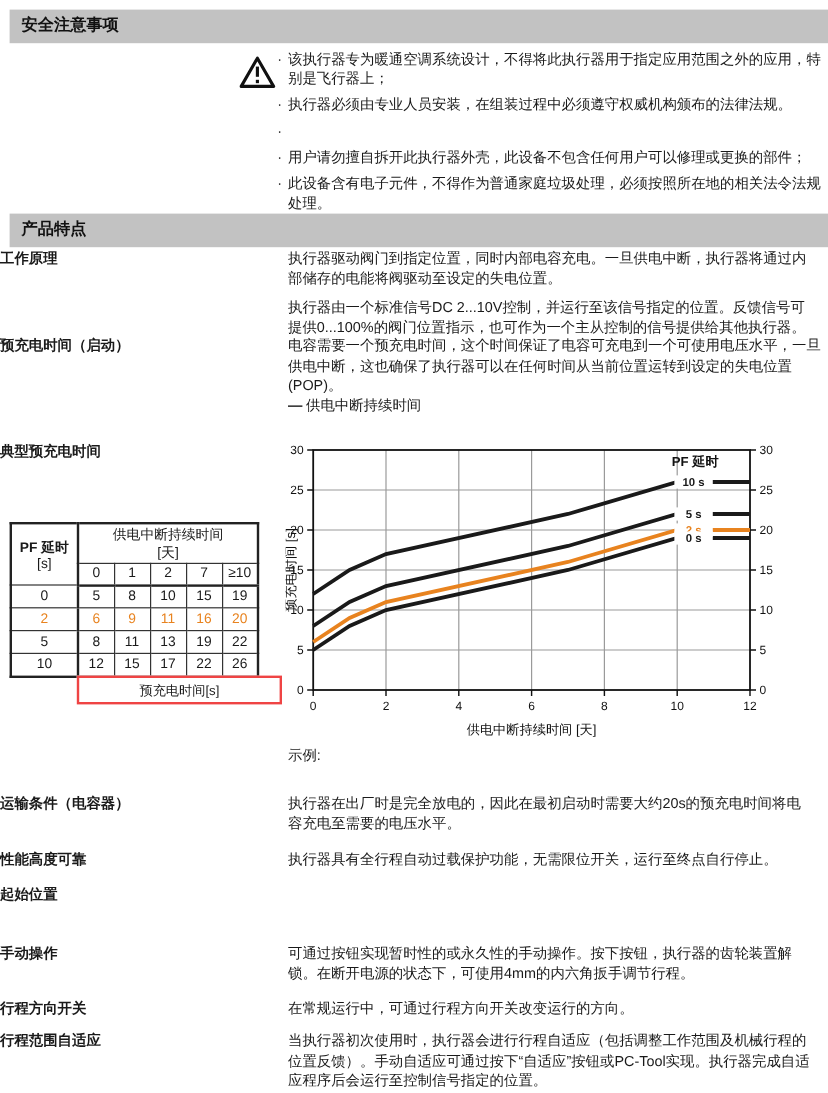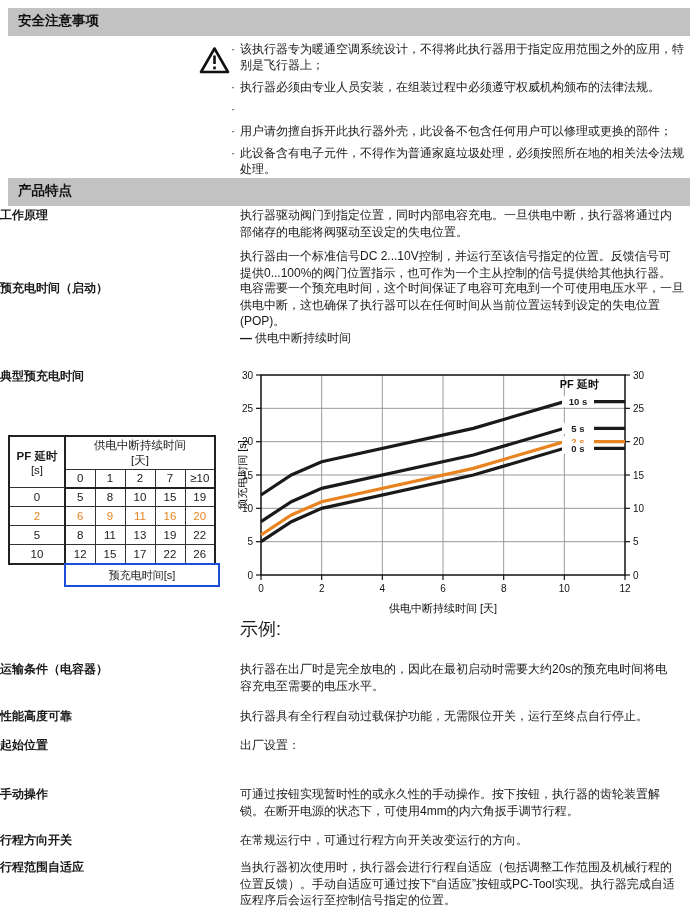--- a/index.html
+++ b/index.html
@@ -31,32 +31,32 @@
   .pf-table-wrap { position:absolute; left:8px; top:435px; font-size:11.5px; }
   .pf-table { border-collapse:collapse; border:2px solid #222; }
   .pf-table th, .pf-table td { border:1px solid #333; text-align:center;
     padding:1px 0; font-weight:normal; }
   .pf-table .col0 { width:56px; border-right:2px solid #222; }
   .pf-table .dcol { width:30px; }
   .pf-table thead tr:last-child th { border-bottom:2px solid #222; height:18px; }
   .pf-table .corner .t1 { font-weight:bold; }
   .pf-table tbody td { height:19px; }
   .hl td { color:#e8831f; }
-  .pf-footer { margin-left:56px; width:156px; border:2px solid #1d4ed8; margin-top:-2px;
+  .pf-footer { margin-left:56px; width:171px; border:2px solid #ef4444; margin-top:-2px;
     text-align:center; font-size:11px; padding:3px 0 2px 0; background:#fff; }
   
   .chart-wrap { position:absolute; left:238px; top:366px; width:420px; height:252px; }
   .chart-wrap svg { display:block; }
   .tick { font-size:10px; fill:#111; font-family:inherit; }
   .axis-label { font-size:11px; fill:#111; }
   .series-label { font-size:9.5px; font-weight:bold; }
   .legend-title { font-size:11px; font-weight:bold; fill:#111; }
   
   .example { position:absolute; left:240px; top:621px; width:447px;
-    font-size:18px; line-height:16px; }
+    font-size:12px; line-height:16px; }
 </style>
 </head>
 <body>
 
 <div class="page">
 
   <div class="section-bar" style="top:8px">
     <span>安全注意事项</span>
   </div>
 
@@ -260,21 +260,20 @@
   <div class="frow" style="top:708px">
     <div class="flabel">性能高度可靠</div>
     <div class="fbody">
       <p>执行器具有全行程自动过载保护功能，无需限位开关，运行至终点自行停止。</p>
     </div>
   </div>
 
   <div class="frow" style="top:737px">
     <div class="flabel">起始位置</div>
     <div class="fbody">
-      <div>出厂设置：</div>
     </div>
   </div>
 
   <div class="frow" style="top:786px">
     <div class="flabel">手动操作</div>
     <div class="fbody">
       <p>可通过按钮实现暂时性的或永久性的手动操作。按下按钮，执行器的齿轮装置解锁。在断开电源的状态下，可使用4mm的内六角扳手调节行程。</p>
     </div>
   </div>
 

